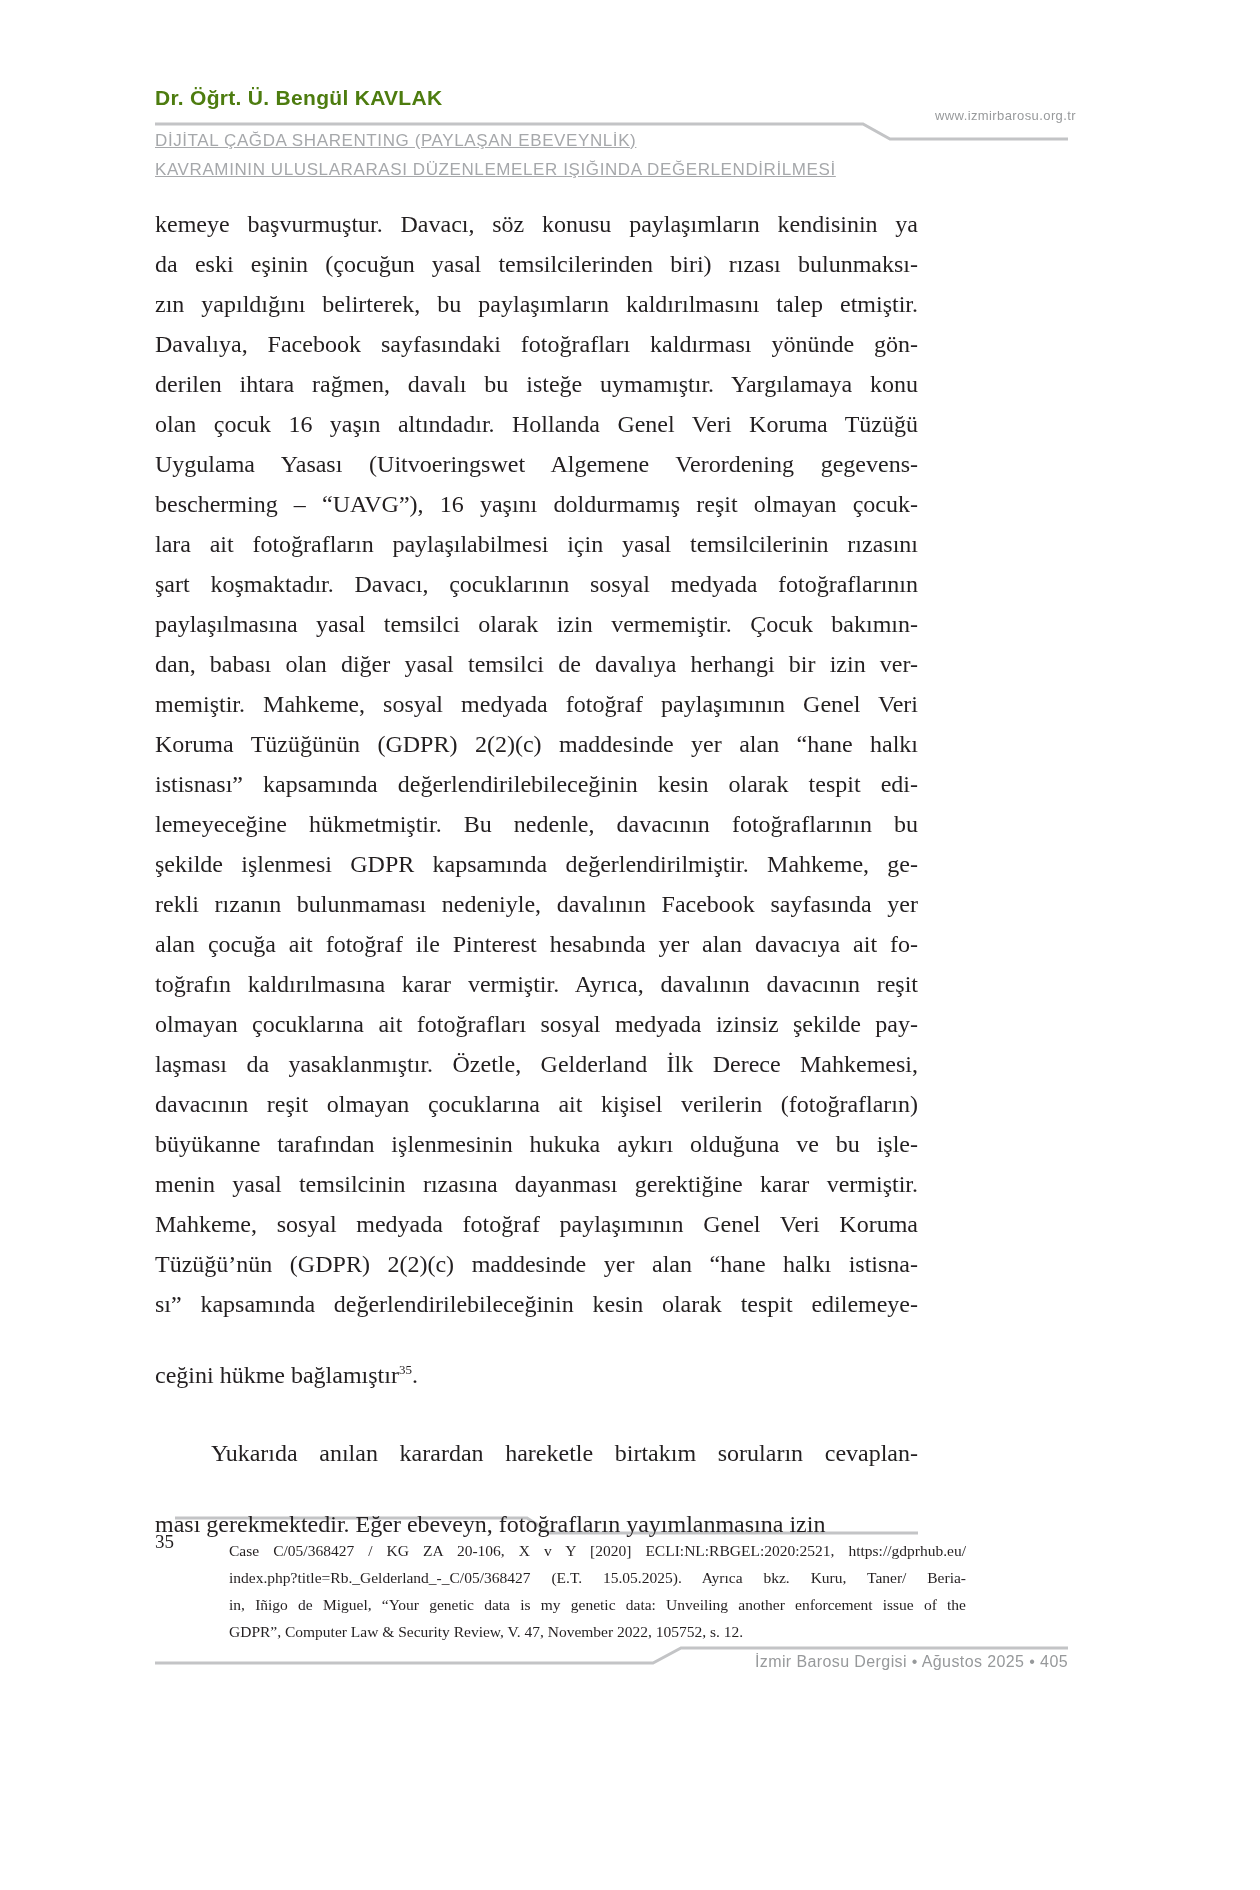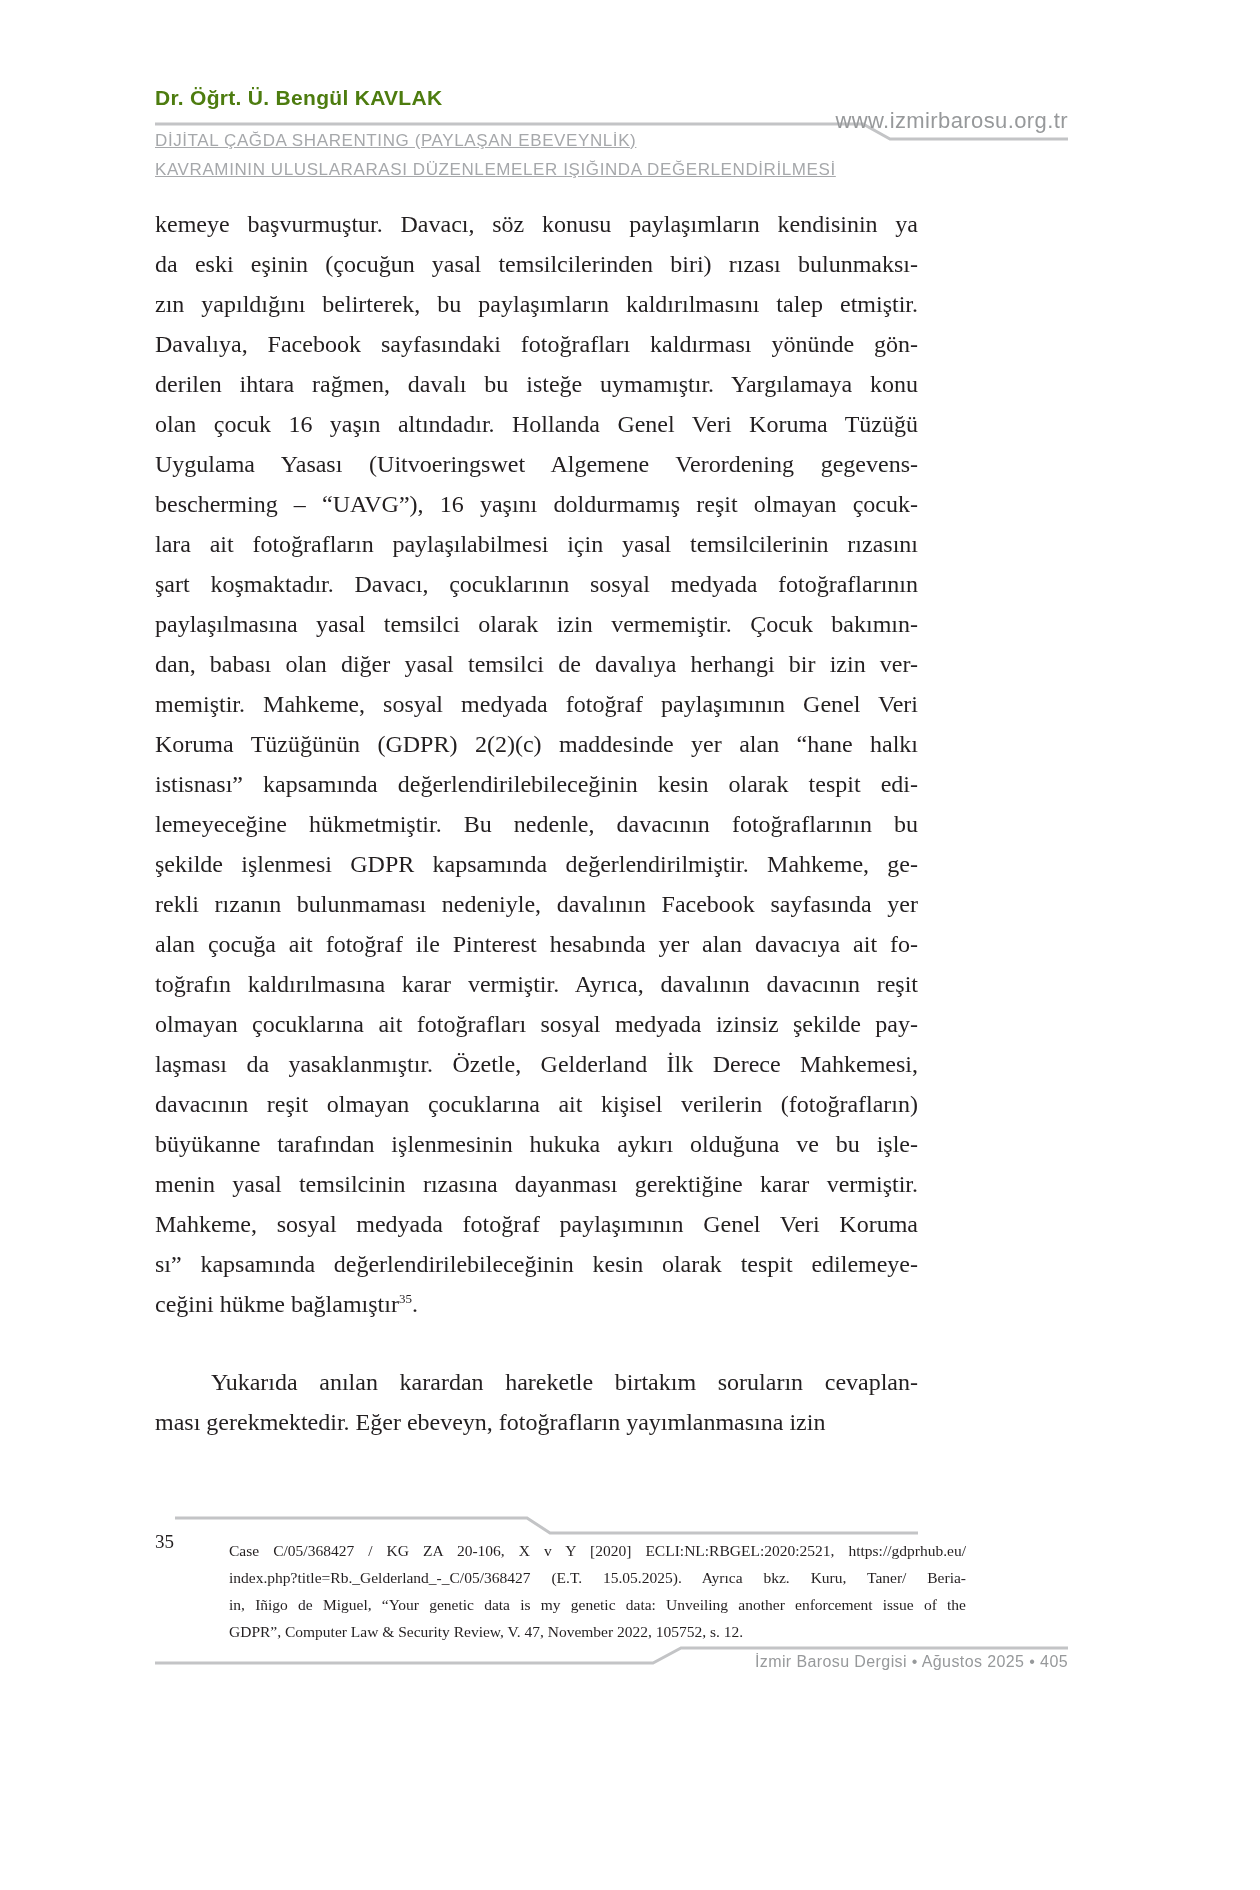--- a/index.html
+++ b/index.html
@@ -8,39 +8,39 @@
     overflow:hidden;outline:1px solid #ececec;
     font-family:"Liberation Serif","DejaVu Serif",serif;color:#231f20;
   }
   
   .author{
     position:absolute;left:155px;top:86px;
     font-family:"Liberation Sans","DejaVu Sans",sans-serif;
     font-size:21px;font-weight:bold;color:#4d7c0f;letter-spacing:.3px;
   }
   .url{
-    position:absolute;right:192px;top:108px;
+    position:absolute;right:184px;top:108px;
     font-family:"Liberation Sans","DejaVu Sans",sans-serif;
-    font-size:22px;color:#97999b;letter-spacing:.4px;
+    font-size:13px;color:#97999b;letter-spacing:.4px;
   }
   .titles{
     position:absolute;left:155px;top:126px;width:900px;
     font-family:"Liberation Sans","DejaVu Sans",sans-serif;
     font-size:17px;line-height:29px;color:#a6a8ab;letter-spacing:.6px;text-decoration:underline;
   }
   
   .rules{position:absolute;left:0;top:0;width:1260px;height:1890px;pointer-events:none;}
   
   .body{
     position:absolute;left:155px;top:204px;width:763px;
     font-size:24px;line-height:40px;
   }
   .para + .para{margin-top:38px;}
   .line{text-align:justify;text-align-last:justify;-moz-text-align-last:justify;white-space:normal;}
-  .line.end{text-align-last:left;-moz-text-align-last:left;}
+  .line.end{text-align-last:left;margin-top:31px;-moz-text-align-last:left;}
   .line.indent{padding-left:56px;margin-top:36px;}
   .line sup{font-size:13px;line-height:0;}
   
   .fnnum{
     position:absolute;left:155px;top:1531px;
     font-size:19px;color:#231f20;
   }
   .fntext{
     position:absolute;left:182px;top:1537px;width:737px;
     font-size:15.5px;line-height:27px;margin-left:47px;
@@ -93,20 +93,21 @@
         <div class="line"><span>şekilde işlenmesi GDPR kapsamında değerlendirilmiştir. Mahkeme, ge-</span></div>
         <div class="line"><span>rekli rızanın bulunmaması nedeniyle, davalının Facebook sayfasında yer</span></div>
         <div class="line"><span>alan çocuğa ait fotoğraf ile Pinterest hesabında yer alan davacıya ait fo-</span></div>
         <div class="line"><span>toğrafın kaldırılmasına karar vermiştir. Ayrıca, davalının davacının reşit</span></div>
         <div class="line"><span>olmayan çocuklarına ait fotoğrafları sosyal medyada izinsiz şekilde pay-</span></div>
         <div class="line"><span>laşması da yasaklanmıştır. Özetle, Gelderland İlk Derece Mahkemesi,</span></div>
         <div class="line"><span>davacının reşit olmayan çocuklarına ait kişisel verilerin (fotoğrafların)</span></div>
         <div class="line"><span>büyükanne tarafından işlenmesinin hukuka aykırı olduğuna ve bu işle-</span></div>
         <div class="line"><span>menin yasal temsilcinin rızasına dayanması gerektiğine karar vermiştir.</span></div>
         <div class="line"><span>Mahkeme, sosyal medyada fotoğraf paylaşımının Genel Veri Koruma</span></div>
+        <div class="line"><span>Tüzüğü’nün (GDPR) 2(2)(c) maddesinde yer alan “hane halkı istisna-</span></div>
         <div class="line"><span>sı” kapsamında değerlendirilebileceğinin kesin olarak tespit edilemeye-</span></div>
         <div class="line end"><span>ceğini hükme bağlamıştır</span><sup>35</sup><span>.</span></div>
       </div>
       <div class="para">
         <div class="line indent"><span>Yukarıda anılan karardan hareketle birtakım soruların cevaplan-</span></div>
         <div class="line end"><span>ması gerekmektedir. Eğer ebeveyn, fotoğrafların yayımlanmasına izin</span></div>
       </div>
     </div>
 
   <div class="fnnum">35</div>

